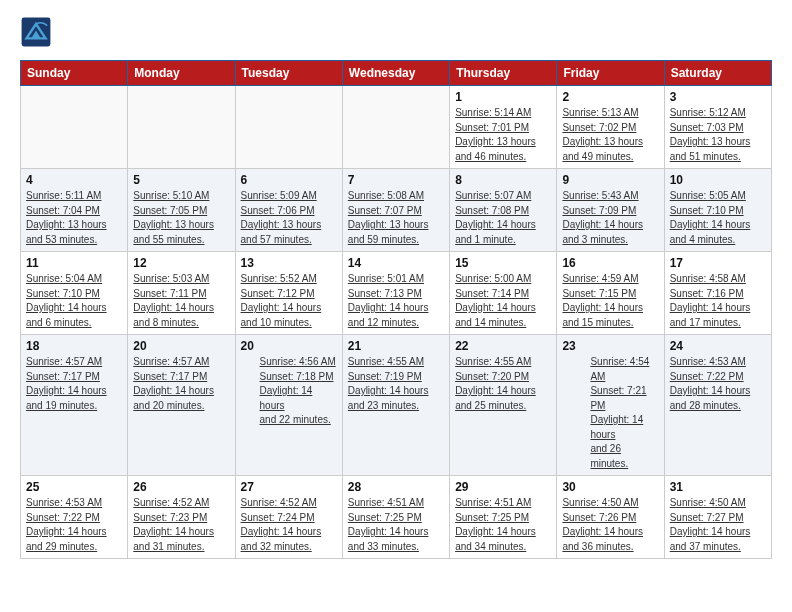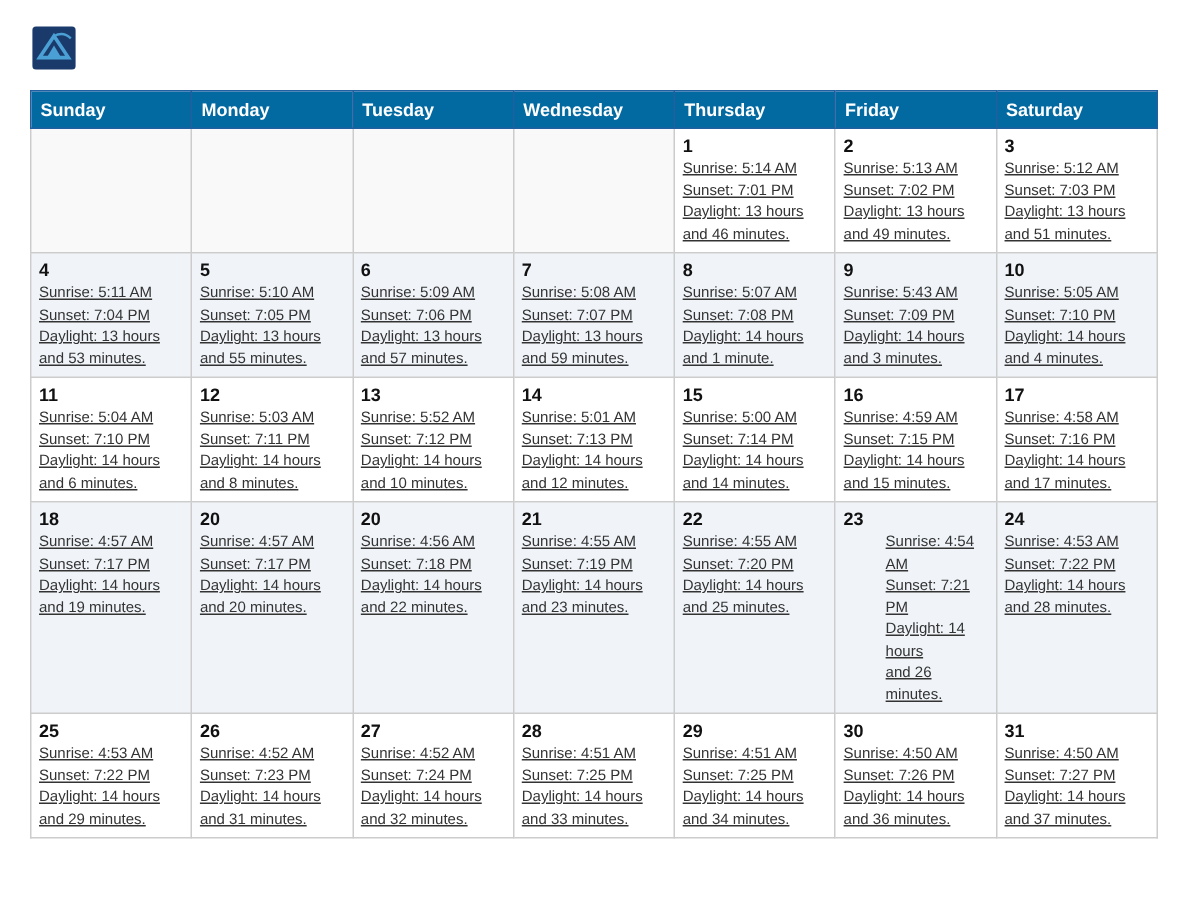--- a/index.html
+++ b/index.html
@@ -47,21 +47,21 @@
     .title-block .location {
       font-size: 15px;
       color: #444;
     }
     .calendar {
       width: 100%;
       border-collapse: collapse;
       border: 1px solid #ccc;
     }
     .calendar th {
-      background-color: #0369a1;
+      background-color: #b91c1c;
       color: #fff;
       font-size: 12px;
       font-weight: bold;
       text-align: left;
       padding: 5px 6px;
       border: 1px solid #2060a0;
     }
     .calendar td {
       vertical-align: top;
       border: 1px solid #ccc;
@@ -269,21 +269,21 @@
           </td>
           <td>
             <div class="day-number">20</div>
             <div class="day-info" style="white-space: pre-line;">Sunrise: 4:57 AM
 Sunset: 7:17 PM
 Daylight: 14 hours
 and 20 minutes.</div>
           </td>
           <td>
             <div class="day-number">20</div>
-            <div class="day-info" style="white-space: pre-line;">Sunrise: 4:56 AM
+            <div class="day-info" style="white-space: pre-line; margin-left: 19px;">Sunrise: 4:56 AM
 Sunset: 7:18 PM
 Daylight: 14 hours
 and 22 minutes.</div>
           </td>
           <td>
             <div class="day-number">21</div>
             <div class="day-info" style="white-space: pre-line;">Sunrise: 4:55 AM
 Sunset: 7:19 PM
 Daylight: 14 hours
 and 23 minutes.</div>

